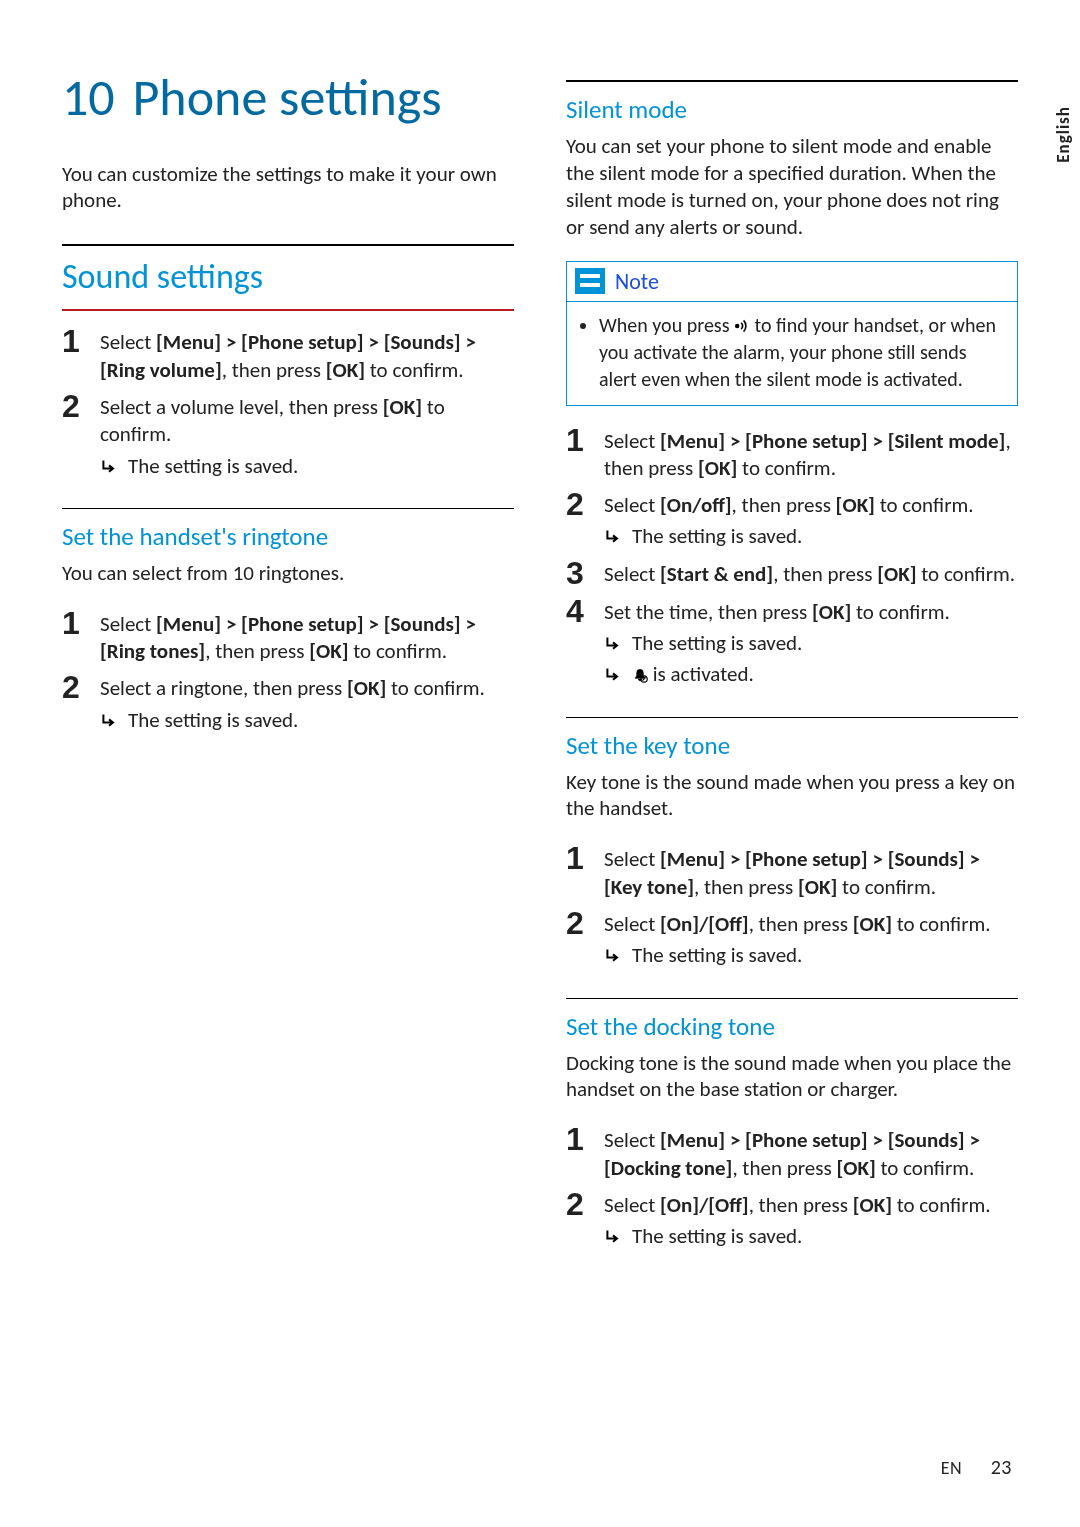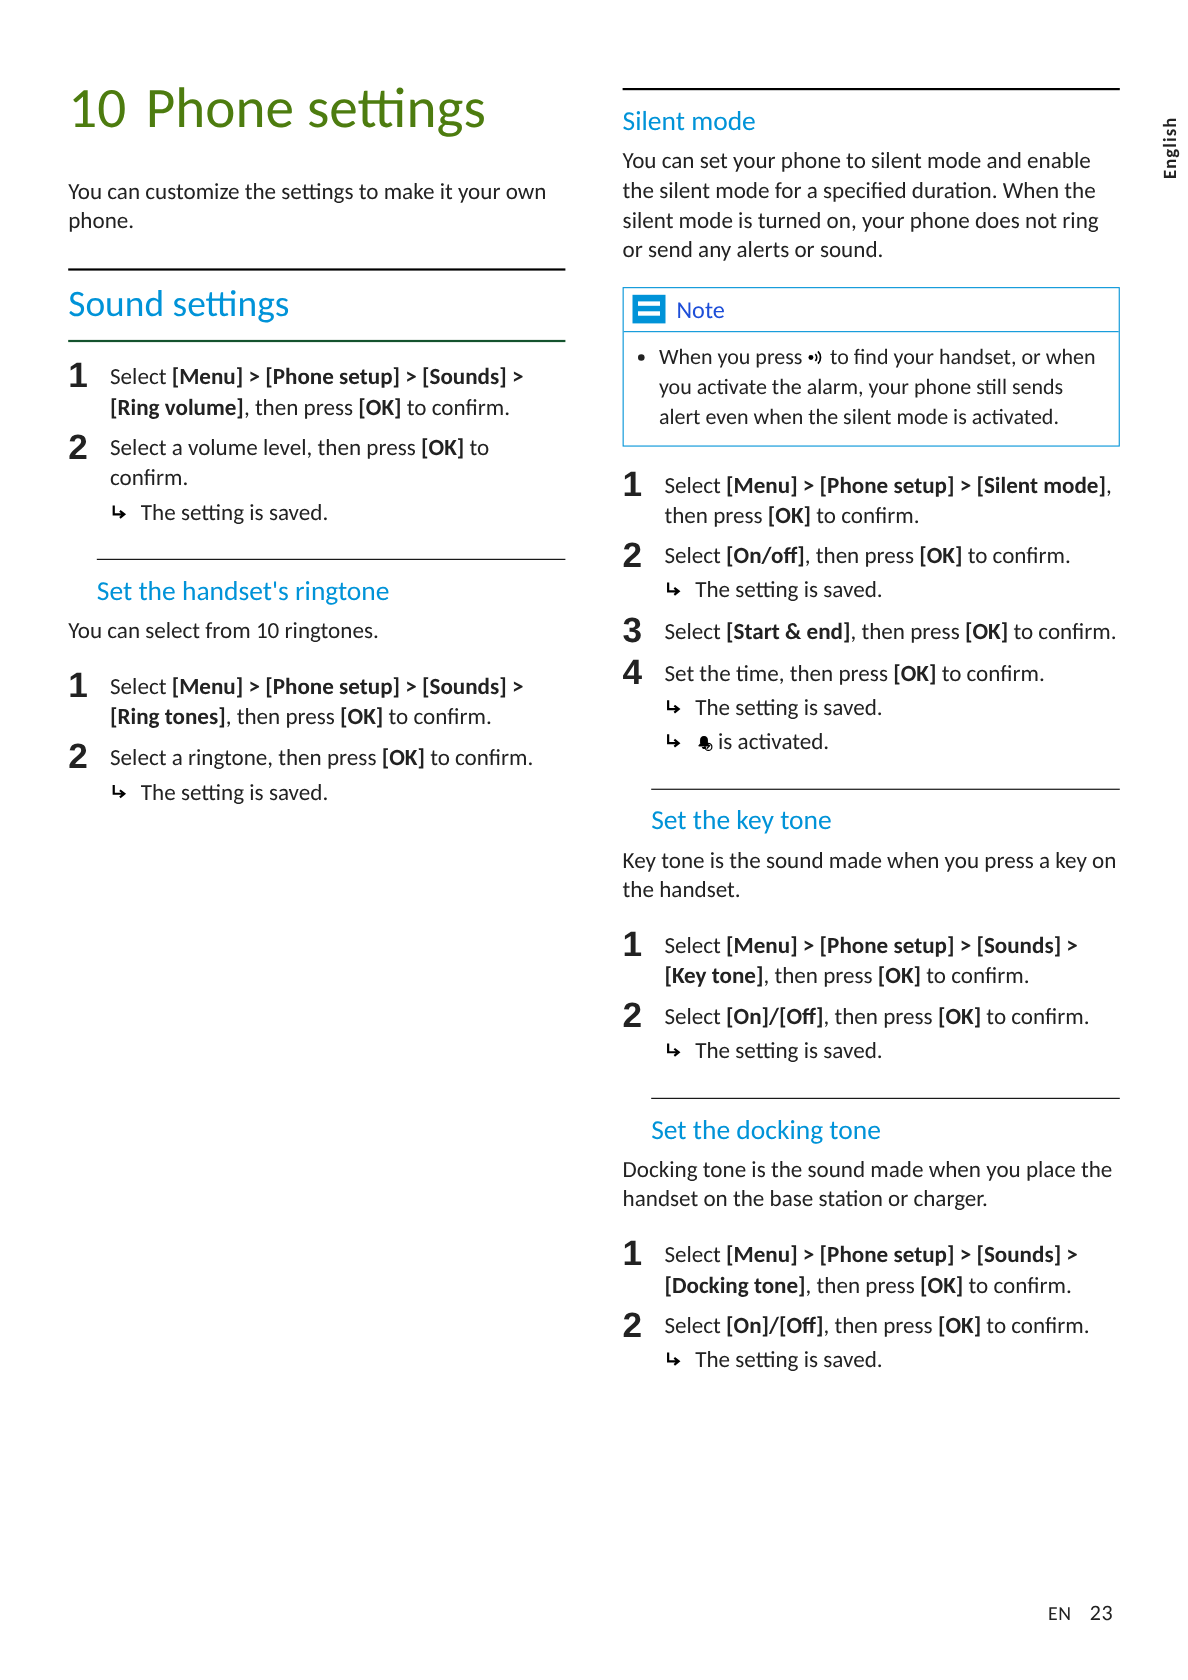--- a/index.html
+++ b/index.html
@@ -26,50 +26,50 @@
     right: 0;
     top: 100px;
     writing-mode: vertical-rl;
     transform: rotate(180deg);
     font-size: 17px;
     letter-spacing: 1px;
     font-weight: 600;
     padding: 6px 6px;
   }
   h1.chapter {
-    color: #4d7c0f;
+    color: #0369a1;
     font-weight: 400;
     font-size: 52px;
     margin: 0 0 36px 0;
     line-height: 1.05;
   }
   h1.chapter .chnum { font-weight: 400; margin-right: 6px; }
   p.body {
     font-size: 21px;
     line-height: 1.28;
     margin: 0 0 20px 0;
   }
   h2.section {
     color: #0093d8;
     font-weight: 400;
     font-size: 34px;
     border-top: 2px solid #000;
-    border-bottom: 2px solid #14532d;
+    border-bottom: 2px solid #b91c1c;
     padding: 10px 0 12px 0;
     margin: 30px 0 14px 0;
   }
   h3.sub {
     color: #0093d8;
     font-weight: 400;
     font-size: 25px;
     padding: 6px 0 0 0;
     margin: 28px 0 8px 0;
   }
   h3.sub.ruled { border-top: 2px solid #000; padding-top: 12px; }
-  h3.sub.ruled-thin { border-top: 1px solid #000; padding-top: 12px; margin-left: 26px; }
+  h3.sub.ruled-thin { border-top: 1px solid #000; padding-top: 12px; }
   
   ol.steps { list-style: none; padding: 0; margin: 2px 0 4px 0; }
   ol.steps > li { display: flex; margin-bottom: 6px; }
   ol.steps > li .num {
     font-size: 32px;
     font-weight: 600;
     width: 38px;
     flex-shrink: 0;
     line-height: 1;
     font-family: "Gill Sans", "Segoe UI", sans-serif;
@@ -129,21 +129,21 @@
   .notebox ul { list-style: disc; padding-left: 18px; margin:0; }
   .notebox li { font-size: 20px; line-height: 1.35; }
 
   .footer {
     position: absolute;
     bottom: 48px;
     right: 68px;
     font-size: 18px;
     letter-spacing: 0.5px;
   }
-  .footer .en { font-weight: 500; margin-right: 12px; }
+  .footer .en { font-weight: 500; margin-right: 24px; }
   .footer .pg { font-size: 20px; }
 
   svg.resarrow { width: 18px; height: 16px; }
   svg.pageicon { width: 16px; height: 16px; vertical-align: -2px; }
   svg.noteicon { width: 16px; height: 16px; vertical-align: -2px; stroke:#000; fill:#000; }
 </style>
 </head>
 <body>
 
 <div class="lang-tab">English</div>

